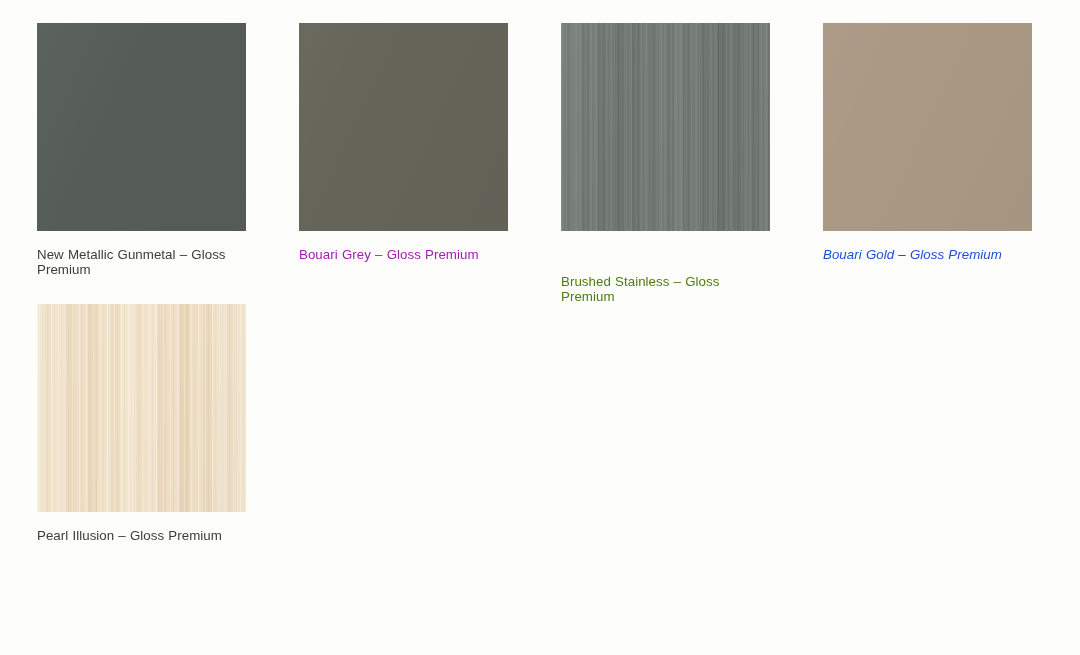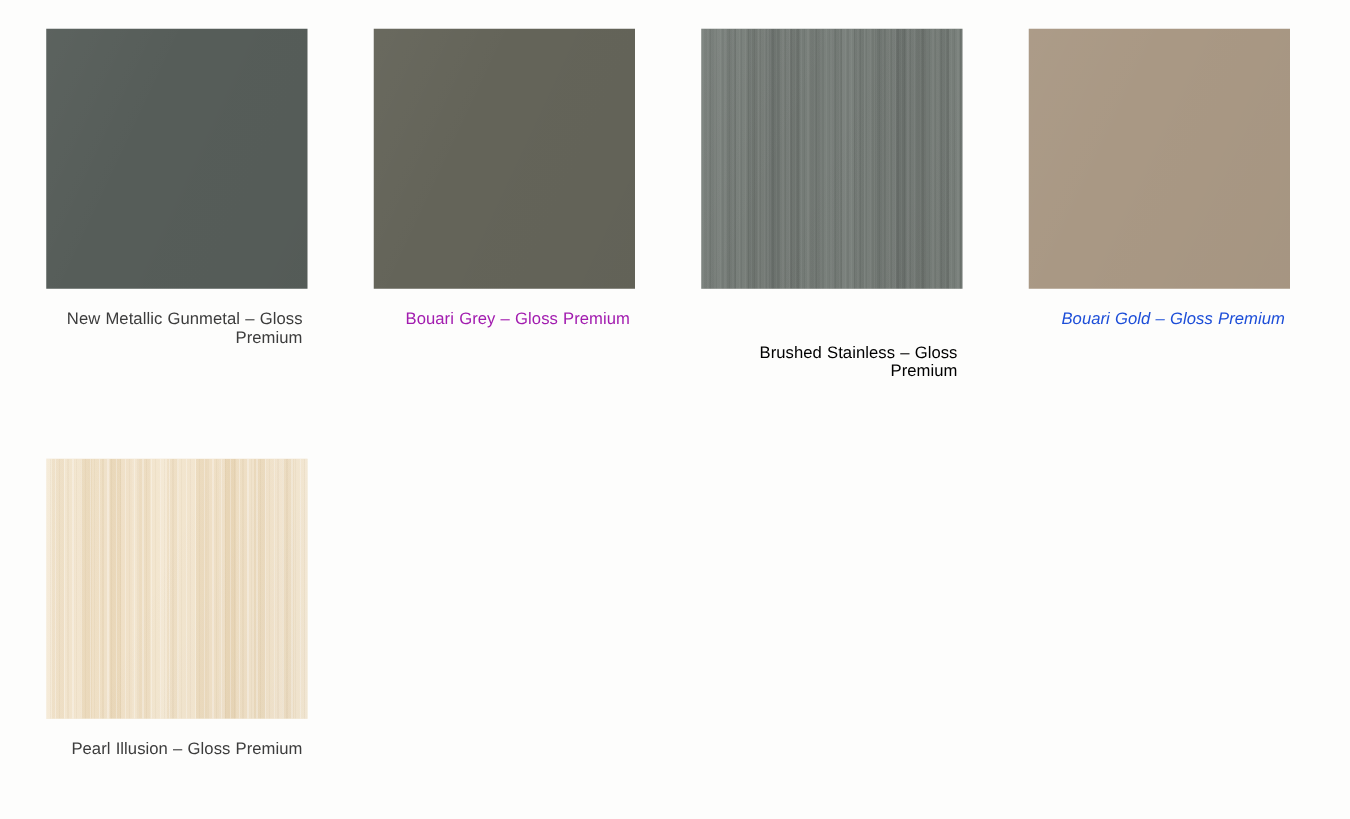--- a/index.html
+++ b/index.html
@@ -15,38 +15,36 @@
     -webkit-font-smoothing: antialiased;
     overflow: hidden;
   }
 
   .gallery {
     position: relative;
     width: 1080px;
     height: 598px;
     box-sizing: border-box;
     padding: 23px 0 0 37px;
-    text-align: right;
   }
 
   .swatch-grid {
     display: grid;
     grid-template-columns: repeat(4, 209px);
     column-gap: 53px;
     row-gap: 0;
     align-content: start;
   }
 
   .swatch-cell {
     width: 209px;
   }
 
   
   .swatch-cell.row-2 {
-    margin-top: 63px;
   }
 
   .swatch-chip {
     width: 209px;
     height: 208px;
     display: block;
     position: relative;
     overflow: hidden;
     background-color: #5a615d;
   }
@@ -155,21 +153,21 @@
         <span class="tex tex-plain"></span>
       </div>
       <div class="swatch-label" style="color: #a21caf;">Bouari Grey – Gloss Premium</div>
     </div>
 
     <div class="swatch-cell">
       <div class="swatch-chip" style="background-color: rgb(112, 119, 114);">
         <span class="tex tex-brushed"></span>
         <span class="tex tex-sheen"></span>
       </div>
-      <div class="swatch-label" style="color: #000000; margin-top: 44px;">Brushed Stainless – Gloss Premium</div>
+      <div class="swatch-label" style="color: #4d7c0f; margin-top: 44px;">Brushed Stainless – Gloss Premium</div>
     </div>
 
     <div class="swatch-cell">
       <div class="swatch-chip" style="background-color: rgb(169, 152, 132);">
         <span class="tex tex-sheen"></span>
         <span class="tex tex-plain"></span>
       </div>
       <div class="swatch-label" style="color: #1d4ed8; font-style: italic;">Bouari Gold – Gloss Premium</div>
     </div>
 

